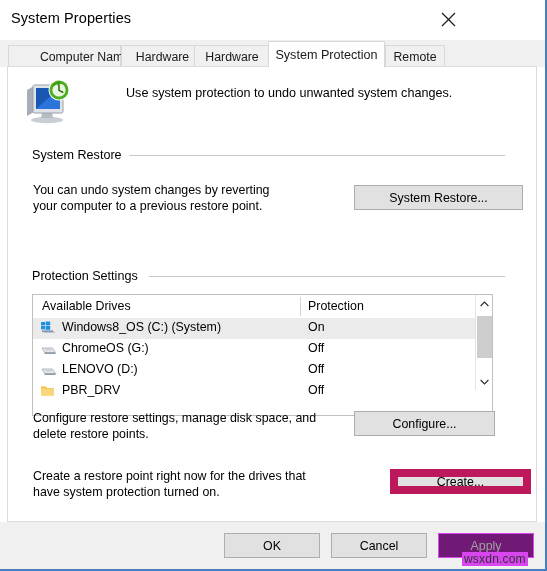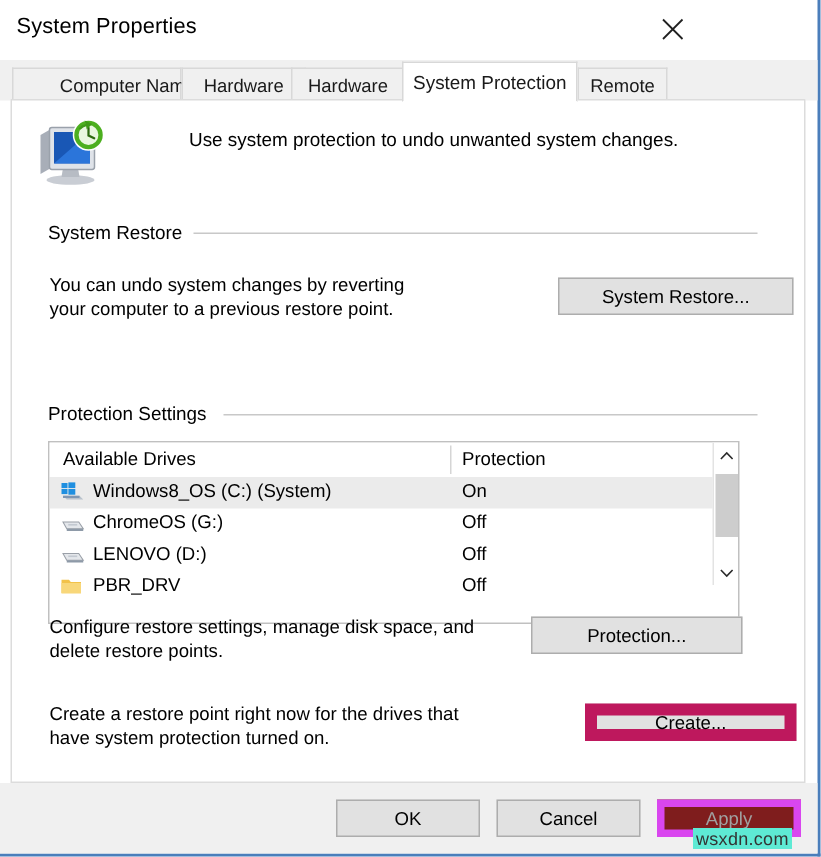--- a/index.html
+++ b/index.html
@@ -161,22 +161,22 @@
     cursor: default;
     padding: 0;
     white-space: nowrap;
   }
   .btn.focused {
     border: 8px solid #be185d;
     margin-left: 36px;
   }
   .btn.disabled {
     color: #a0a0a0;
-    background: #7f1d1d;
-    border: 5px solid #d946ef;
+    background: #701a75;
+    border: 1px solid #d946ef;
   }
 
   
   .listbox {
     position: absolute;
     left: 31px;
     top: 295px;
     width: 461px;
     height: 122px;
     background: #ffffff;
@@ -294,21 +294,21 @@
     background: #f0f0f0;
   }
 
   
   .watermark {
     position: absolute;
     left: 462px;
     top: 552px;
     font-size: 12px;
     color: #333333;
-    background: #5eead4;
+    background: #d946ef;
     padding: 0 2px;
     letter-spacing: 0.2px;
     white-space: nowrap;
   }
 </style>
 </head>
 <body>
 
 <div class="window">
 
@@ -354,21 +354,21 @@
     </div>
     <div class="hdr-text">Use system protection to undo unwanted system changes.</div>
 
     <div class="group-label" style="left:24px; top:81px;">System Restore</div>
     <div class="group-line" style="left:121px; top:88px; width:376px;"></div>
 
     <div class="body-text" style="left:25px; top:115px;">
       <div>You can undo system changes by reverting</div>
       <div>your computer to a previous restore point.</div>
     </div>
-    <div class="btn" style="left:364px; top:118px; width:157px; height:25px;">System Restore...</div>
+    <div class="btn" style="left:346px; top:118px; width:169px; height:25px;">System Restore...</div>
 
     <div class="group-label" style="left:24px; top:202px;">Protection Settings</div>
     <div class="group-line" style="left:141px; top:209px; width:356px;"></div>
 
     <div class="listbox" style="left:24px; top:227px;">
       <div class="lb-header">
         <div class="col-name">Available Drives</div>
         <div class="col-divider"></div>
         <div class="col-prot">Protection</div>
       </div>
@@ -439,21 +439,21 @@
             <path d="M0.6 1 L4.5 5 L8.4 1" stroke="#2b2b2b" stroke-width="1.1" fill="none"></path>
           </svg>
         </div>
       </div>
     </div>
 
     <div class="body-text" style="left:25px; top:343px;">
       <div>Configure restore settings, manage disk space, and</div>
       <div>delete restore points.</div>
     </div>
-    <div class="btn" style="left:346px; top:344px; width:141px; height:25px;">Protection...</div>
+    <div class="btn" style="left:346px; top:344px; width:141px; height:25px;">Configure...</div>
 
     <div class="body-text" style="left:25px; top:401px;">
       <div>Create a restore point right now for the drives that</div>
       <div>have system protection turned on.</div>
     </div>
     <div class="btn focused" style="left:346px; top:402px; width:141px; height:25px;">Create...</div>
 
   </div>
 
   <div class="bottom-bar">

